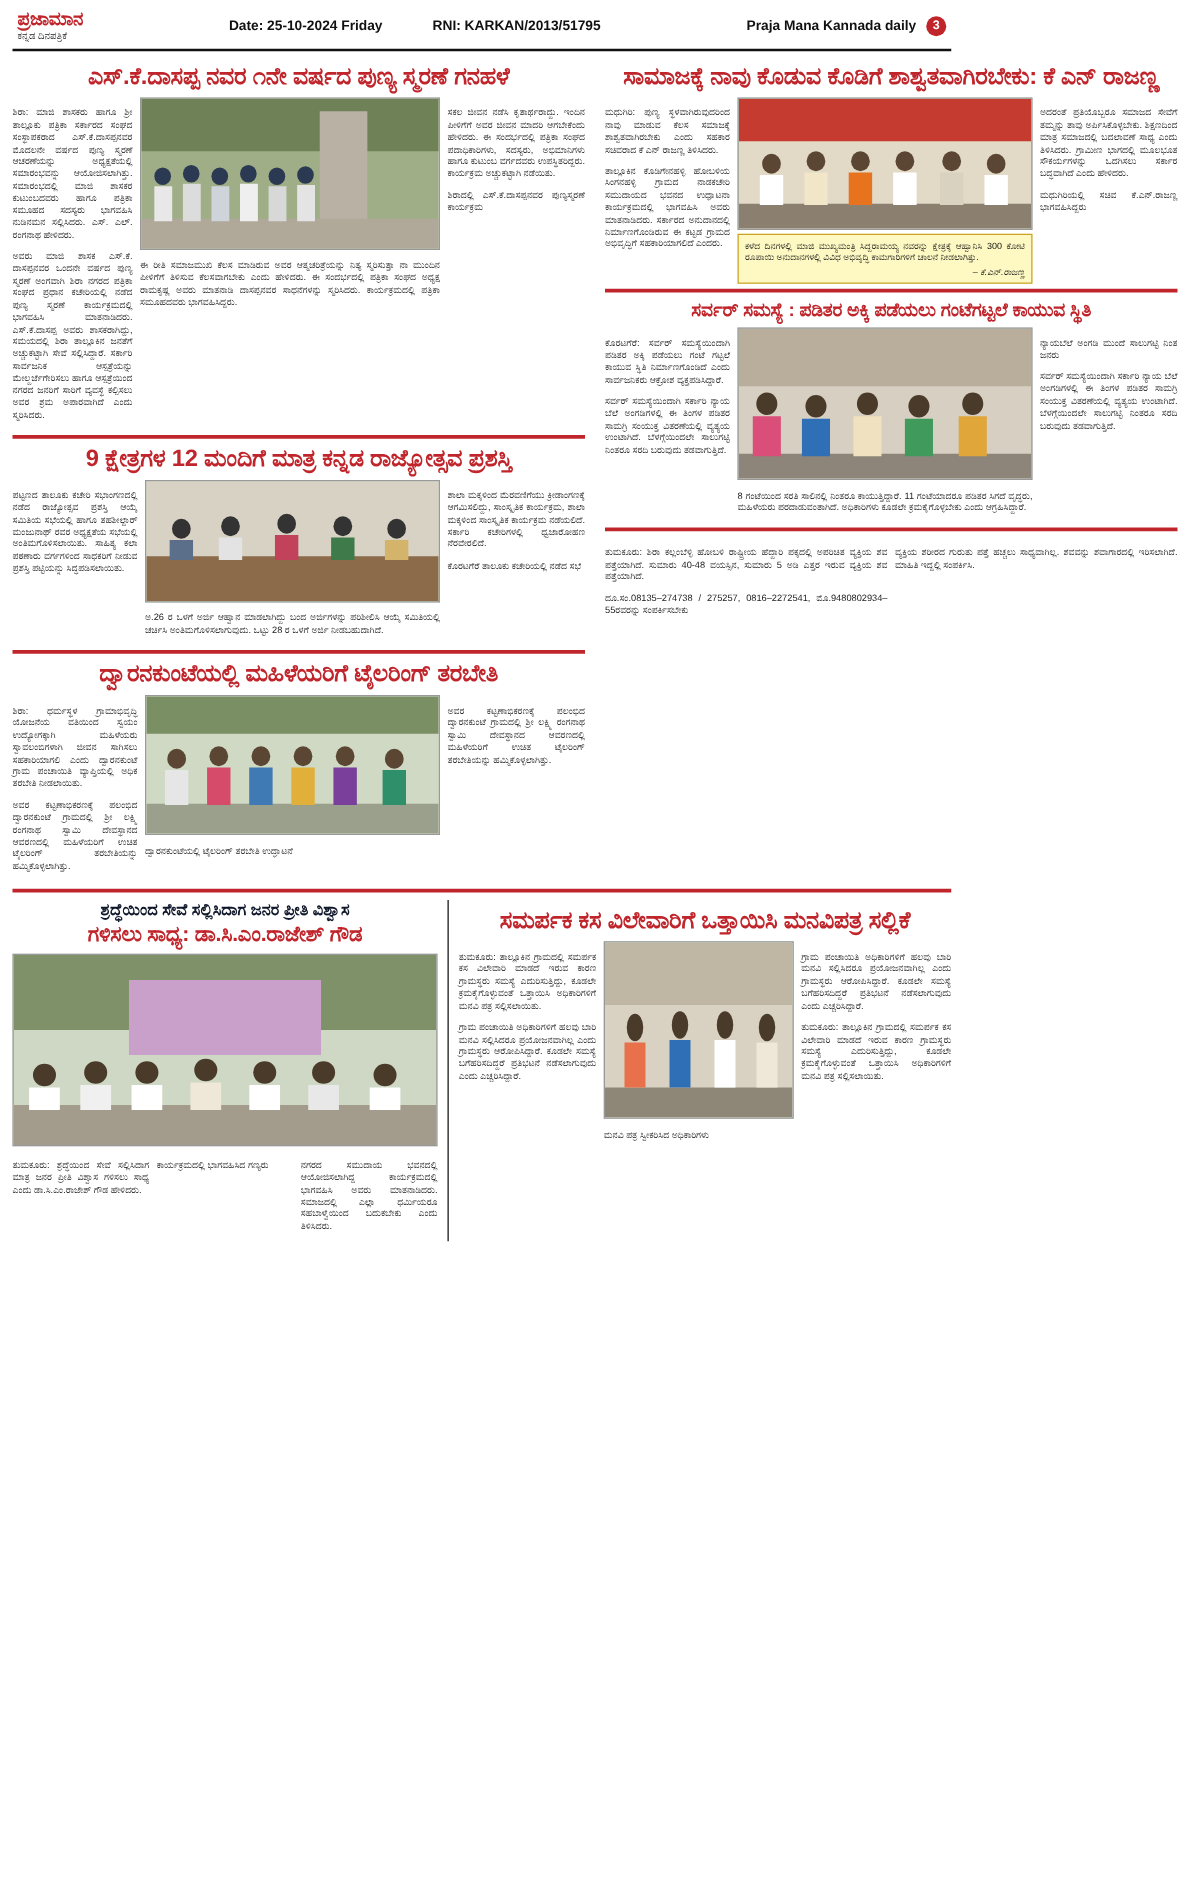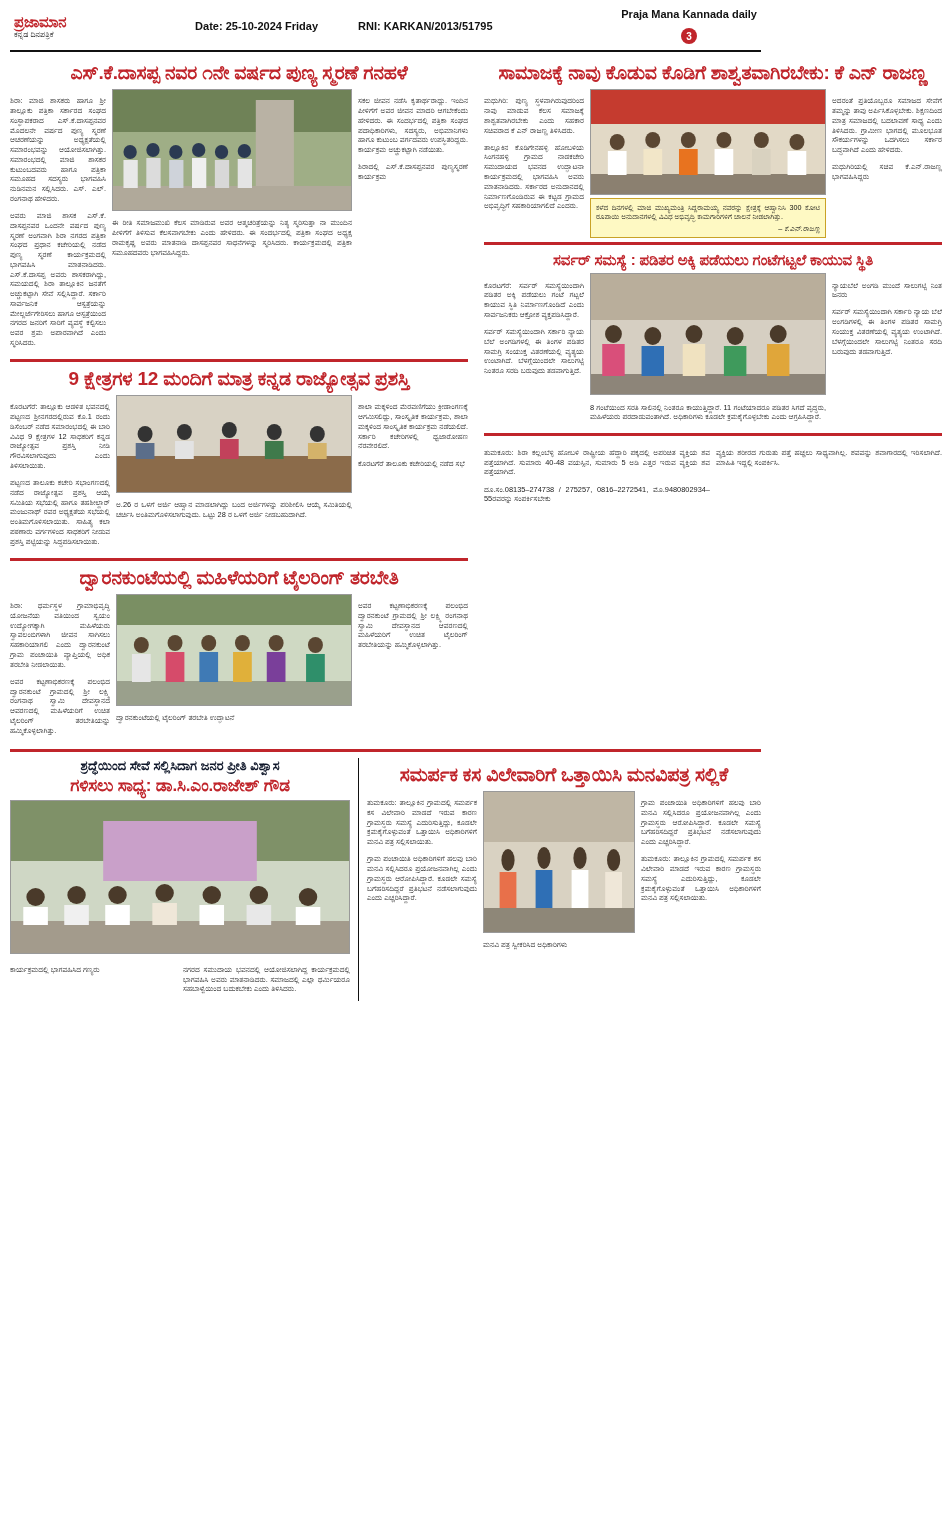--- a/index.html
+++ b/index.html
@@ -3,21 +3,21 @@
 <meta charset="utf-8">
 <style>
   html,body{margin:0;padding:0;background:#ffffff;}
   body{width:945px;font-family:"Liberation Sans",sans-serif;color:#111;}
   .page{width:771px;height:1523px;position:relative;background:#fff;padding:0;box-sizing:border-box;}
   .masthead{display:flex;align-items:center;justify-content:space-between;padding:8px 14px 4px 14px;}
   .logo{display:flex;flex-direction:column;line-height:1;}
   .logo .k{color:#c0252b;font-weight:bold;font-size:15px;letter-spacing:-0.3px;}
   .logo .sub{font-size:8px;color:#222;margin-top:2px;}
   .mast-mid{display:flex;gap:40px;font-size:11px;font-weight:bold;color:#111;}
-  .mast-right{display:flex;align-items:center;gap:8px;font-size:11px;font-weight:bold;flex-direction:column;}
+  .mast-right{display:flex;align-items:center;gap:8px;font-size:11px;font-weight:bold;}
   .pagecircle{width:16px;height:16px;border-radius:50%;background:#c0252b;color:#fff;font-size:10px;display:flex;align-items:center;justify-content:center;}
   .rule{height:2px;background:#111;margin:2px 10px 0 10px;}
   .cols{display:flex;padding:0 10px;box-sizing:border-box;gap:8px;}
   .col{flex:1;}
   h2.head{color:#c0252b;font-size:19px;font-weight:bold;line-height:1.15;margin:6px 0 5px 0;text-align:center;letter-spacing:-0.2px;}
   .body-text{font-size:7.4px;line-height:1.32;text-align:justify;color:#1a1a1a;}
   .subcols{display:flex;gap:6px;}
   .subcol{flex:1;}
   .photo{border:1px solid #999;background:#cfd6c8;position:relative;overflow:hidden;}
   .yellowbox{background:#fef9c3;border:1px solid #c9a227;font-size:7.2px;line-height:1.3;padding:4px 5px;text-align:justify;}
@@ -88,21 +88,20 @@
           <p class="body-text">ಸಕಲ ಜೀವನ ನಡೆಸಿ ಕೃತಾರ್ಥರಾದ್ದು. ಇಂದಿನ ಪೀಳಿಗೆಗೆ ಅವರ ಜೀವನ ಮಾದರಿ ಆಗಬೇಕೆಂದು ಹೇಳಿದರು. ಈ ಸಂದರ್ಭದಲ್ಲಿ ಪತ್ರಿಕಾ ಸಂಘದ ಪದಾಧಿಕಾರಿಗಳು, ಸದಸ್ಯರು, ಅಭಿಮಾನಿಗಳು ಹಾಗೂ ಕುಟುಂಬ ವರ್ಗದವರು ಉಪಸ್ಥಿತರಿದ್ದರು. ಕಾರ್ಯಕ್ರಮ ಅಚ್ಚುಕಟ್ಟಾಗಿ ನಡೆಯಿತು.</p>
           <p class="body-text">ಶಿರಾದಲ್ಲಿ ಎಸ್.ಕೆ.ದಾಸಪ್ಪನವರ ಪುಣ್ಯಸ್ಮರಣೆ ಕಾರ್ಯಕ್ರಮ</p>
         </div>
       </div>
 
       <div class="redline"></div>
 
       <h2 class="head">9 ಕ್ಷೇತ್ರಗಳ 12 ಮಂದಿಗೆ ಮಾತ್ರ ಕನ್ನಡ ರಾಜ್ಯೋತ್ಸವ ಪ್ರಶಸ್ತಿ</h2>
       <div class="subcols">
         <div class="subcol" style="flex:0 0 100px;">
-          <p class="body-text">ಕೊರಟಗೆರೆ: ತಾಲ್ಲೂಕು ಆಡಳಿತ ಭವನದಲ್ಲಿ ಪಟ್ಟಣದ ಶ್ರೀನಗರದಲ್ಲಿರುವ ಕೊ.1 ರಂದು ಡಿಸೆಂಬರ್ ನಡೆದ ಸಮಾರಂಭದಲ್ಲಿ ಈ ಬಾರಿ ವಿವಿಧ 9 ಕ್ಷೇತ್ರಗಳ 12 ಸಾಧಕರಿಗೆ ಕನ್ನಡ ರಾಜ್ಯೋತ್ಸವ ಪ್ರಶಸ್ತಿ ನೀಡಿ ಗೌರವಿಸಲಾಗುವುದು ಎಂದು ತಿಳಿಸಲಾಯಿತು.</p>
           <p class="body-text">ಪಟ್ಟಣದ ತಾಲೂಕು ಕಚೇರಿ ಸಭಾಂಗಣದಲ್ಲಿ ನಡೆದ ರಾಜ್ಯೋತ್ಸವ ಪ್ರಶಸ್ತಿ ಆಯ್ಕೆ ಸಮಿತಿಯ ಸಭೆಯಲ್ಲಿ ಹಾಗೂ ತಹಶೀಲ್ದಾರ್ ಮಂಜುನಾಥ್ ರವರ ಅಧ್ಯಕ್ಷತೆಯ ಸಭೆಯಲ್ಲಿ ಅಂತಿಮಗೊಳಿಸಲಾಯಿತು. ಸಾಹಿತ್ಯ ಕಲಾ ಪಠಣಾರು ವರ್ಗಗಳಿಂದ ಸಾಧಕರಿಗೆ ನೀಡುವ ಪ್ರಶಸ್ತಿ ಪಟ್ಟಿಯನ್ನು ಸಿದ್ಧಪಡಿಸಲಾಯಿತು.</p>
         </div>
         <div class="subcol">
           <div class="photo" style="height:96px;margin-bottom:3px;">
             <svg class="scene" viewBox="0 0 250 96" preserveAspectRatio="none">
               <rect width="250" height="96" fill="#d8d2c4"></rect>
               <rect x="0" y="60" width="250" height="36" fill="#8b6b4a"></rect>
               <g fill="#333">
                 <circle cx="30" cy="38" r="8"></circle>
                   <rect x="20" y="47" width="20" height="16" fill="#5b6e8a"></rect>
@@ -283,20 +282,23 @@
               <rect x="184" y="104" width="24" height="20" fill="#ffffff"></rect>
             <circle cx="242" cy="94" r="9" fill="#4a3a2a"></circle>
               <rect x="230" y="104" width="24" height="20" fill="#e8e8e8"></rect>
             <circle cx="290" cy="96" r="9" fill="#4a3a2a"></circle>
               <rect x="278" y="106" width="24" height="18" fill="#ffffff"></rect>
           </g>
         </svg>
       </div>
       <div class="subcols">
         <div class="subcol">
+            <p class="body-text">ತುಮಕೂರು: ಶ್ರದ್ಧೆಯಿಂದ ಸೇವೆ ಸಲ್ಲಿಸಿದಾಗ ಮಾತ್ರ ಜನರ ಪ್ರೀತಿ ವಿಶ್ವಾಸ ಗಳಿಸಲು ಸಾಧ್ಯ ಎಂದು ಡಾ.ಸಿ.ಎಂ.ರಾಜೇಶ್ ಗೌಡ ಹೇಳಿದರು.</p>
+          </div>
+        <div class="subcol">
             <p class="body-text">ಕಾರ್ಯಕ್ರಮದಲ್ಲಿ ಭಾಗವಹಿಸಿದ ಗಣ್ಯರು</p>
           </div>
         <div class="subcol">
             <p class="body-text">ನಗರದ ಸಮುದಾಯ ಭವನದಲ್ಲಿ ಆಯೋಜಿಸಲಾಗಿದ್ದ ಕಾರ್ಯಕ್ರಮದಲ್ಲಿ ಭಾಗವಹಿಸಿ ಅವರು ಮಾತನಾಡಿದರು. ಸಮಾಜದಲ್ಲಿ ಎಲ್ಲಾ ಧರ್ಮಿಯರೂ ಸಹಬಾಳ್ವೆಯಿಂದ ಬದುಕಬೇಕು ಎಂದು ತಿಳಿಸಿದರು.</p>
           </div>
       </div>
     </div>
 
     <div class="divider-v"></div>
 

